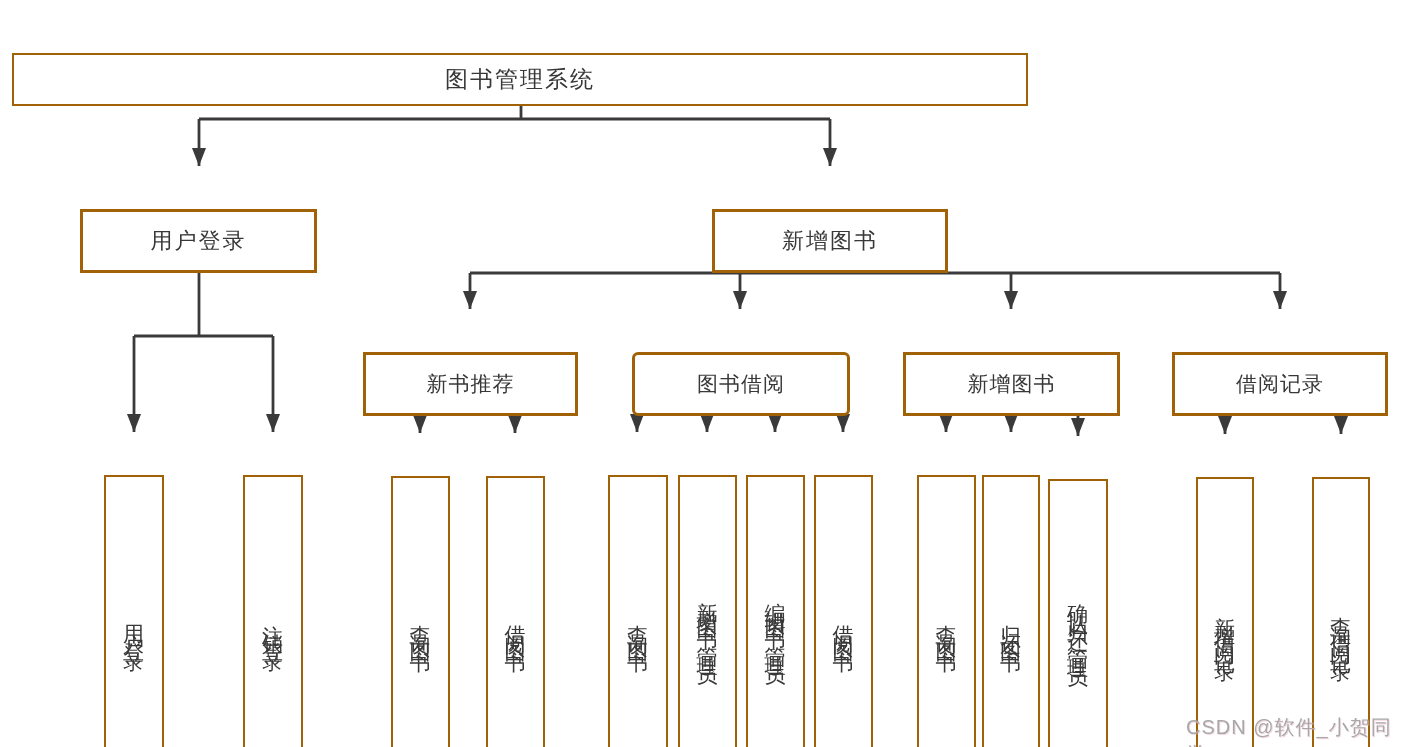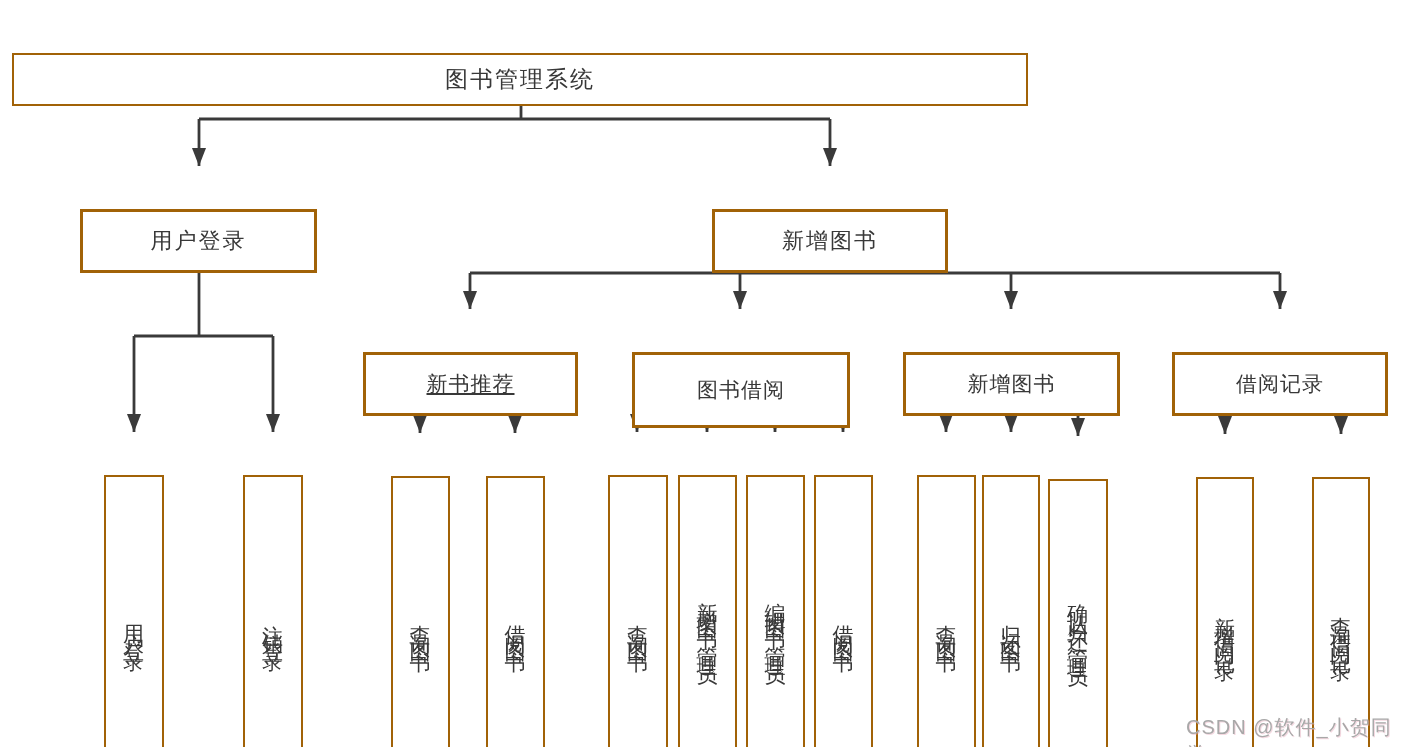--- a/index.html
+++ b/index.html
@@ -116,22 +116,22 @@
       <path d="M1225,407 V434" marker-end="url(#ah)"></path>
       <path d="M1341,407 V434" marker-end="url(#ah)"></path>
     </g>
   </svg>
 
   <div class="box root-box" style="left:12px; top:13px; width:1016px; height:53px;">图书管理系统</div>
 
   <div class="box lvl2-box" style="left:80px; top:169px; width:237px; height:64px;">用户登录</div>
   <div class="box lvl2-box" style="left:712px; top:169px; width:236px; height:64px;">新增图书</div>
 
-  <div class="box lvl3-box" style="left:363px; top:312px; width:215px; height:64px;text-decoration:underline;">新书推荐</div>
-  <div class="box lvl3-box" style="left:632px; top:312px; width:218px; height:76px;">图书借阅</div>
+  <div class="box lvl3-box" style="left:363px; top:312px; width:215px; height:64px;">新书推荐</div>
+  <div class="box lvl3-box" style="left:632px; top:312px; width:218px; height:64px;border-radius:6px;">图书借阅</div>
   <div class="box lvl3-box" style="left:903px; top:312px; width:217px; height:64px;">新增图书</div>
   <div class="box lvl3-box" style="left:1172px; top:312px; width:216px; height:64px;">借阅记录</div>
 
   <div class="box leaf-box" style="left:104px; top:435px; width:60px; height:301px;">用户登录</div>
   <div class="box leaf-box" style="left:243px; top:435px; width:60px; height:301px;">注销登录</div>
 
   <div class="box leaf-box" style="left:391px; top:436px; width:59px; height:299px;">查询图书</div>
   <div class="box leaf-box" style="left:486px; top:436px; width:59px; height:299px;">借阅图书</div>
 
   <div class="box leaf-box" style="left:608px; top:435px; width:60px; height:301px;">查询图书</div>

